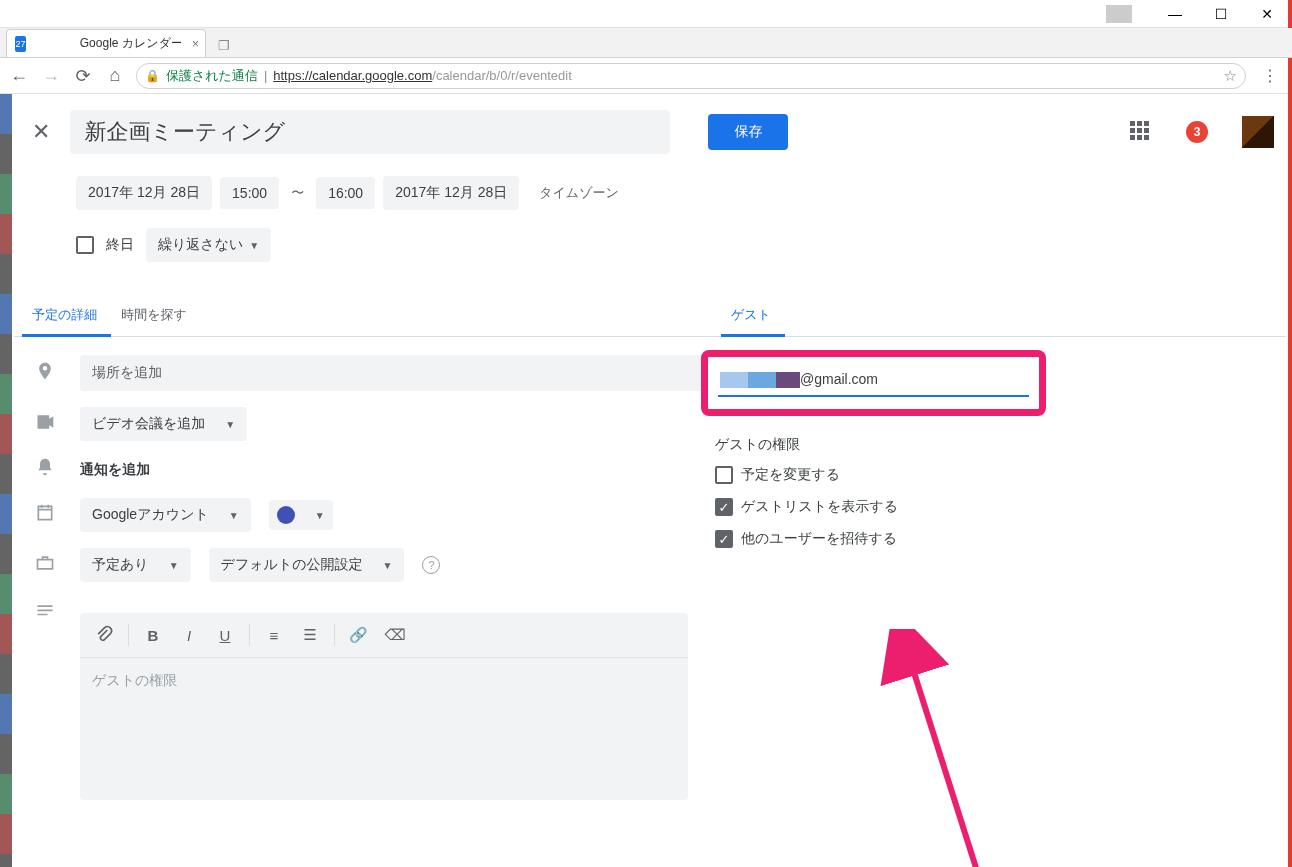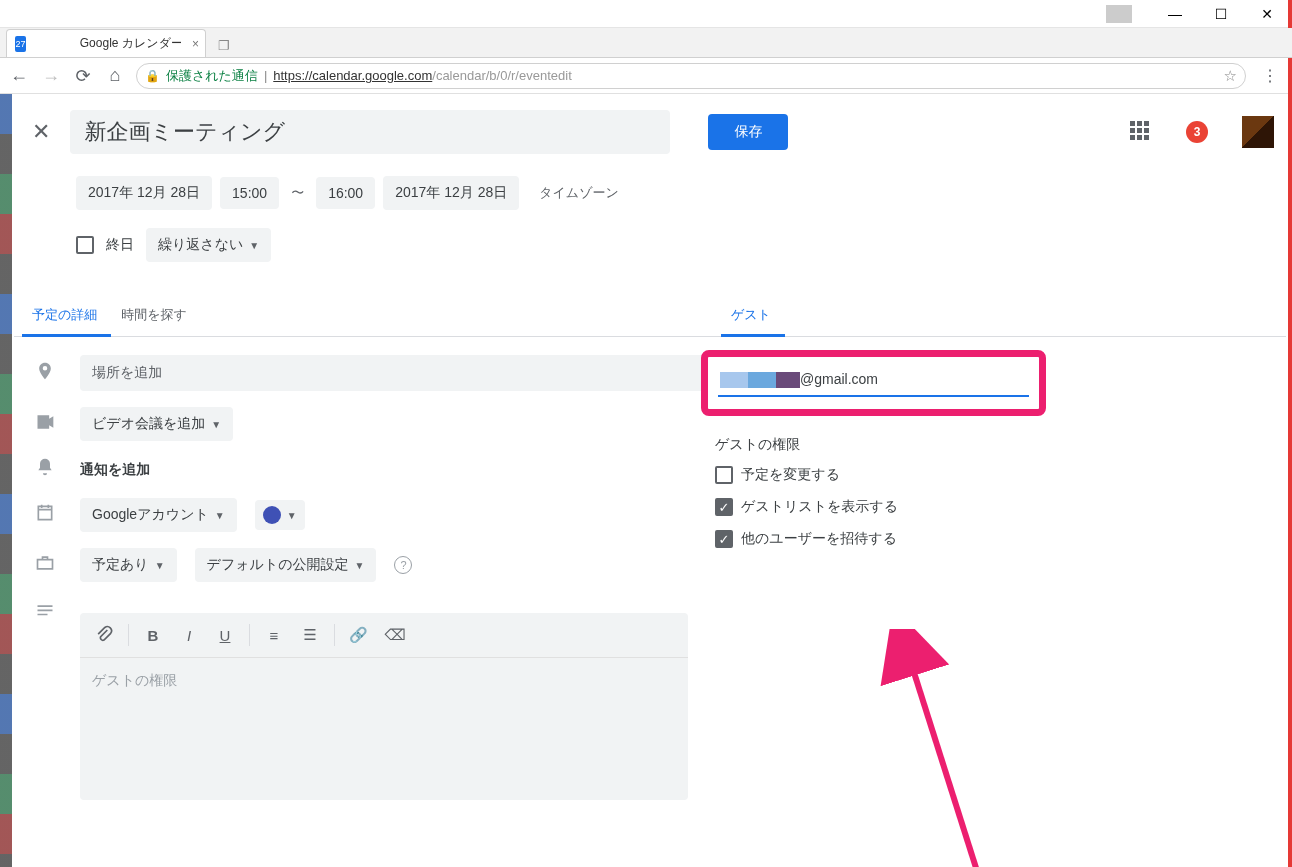--- a/index.html
+++ b/index.html
@@ -74,21 +74,21 @@
 
 .body { display: flex; position: relative; flex: 1; }
 .leftcol { width: 690px; padding-left: 14px; padding-top: 18px; }
 .rightcol { width: 350px; padding-top: 0px; position: relative; border-left: 1px solid transparent; }
 
 .formrow { display: flex; align-items: center; gap: 18px; margin-bottom: 16px; }
 .formrow .ico { width: 34px; text-align: center; color: #9aa0a6; font-size: 18px; }
 .plainfield { flex: 1; background: #f1f3f4; height: 36px; border-radius: 4px; display: flex; align-items: center; padding: 0 12px; font-size: 14px; color: #5f6368; }
 .textlink { color: #3c4043; font-size: 14px; font-weight: bold; }
 .colordot { width: 18px; height: 18px; background: #3f51b5; border-radius: 50%; display: inline-block; }
-.pill { background: #f1f3f4; padding: 8px 12px; border-radius: 4px; font-size: 14px; display: flex; align-items: center; gap: 6px; }
+.pill { background: #f1f3f4; padding: 8px 12px; border-radius: 4px; font-size: 14px; display: flex; align-items: center; gap: 20px; }
 .helpcircle { width: 18px; height: 18px; border: 1.6px solid #9aa0a6; border-radius: 50%; display: flex; align-items: center; justify-content: center; font-size: 11px; color: #9aa0a6; }
 
 
 .editor { margin-left: 52px; background: #f1f3f4; border-radius: 4px; width: 608px; }
 .toolbar { display: flex; align-items: center; gap: 4px; padding: 6px 8px; border-bottom: 1px solid #e0e0e0; }
 .tbtn { width: 32px; height: 32px; display: flex; align-items: center; justify-content: center; color: #5f6368; font-size: 15px; border-radius: 4px; }
 .tsep { width: 1px; height: 22px; background: #dadce0; margin: 0 4px; }
 .editor .placeholder { padding: 14px 12px 110px 12px; font-size: 14px; color: #9aa0a6; }
 .highlightbox { border: 7px solid #ec1f6f; border-radius: 8px; padding: 12px 10px; width: 345px; margin-left: -4px; margin-top: 13px; }
 .guestinput { width: 100%; height: 28px; border: none; border-bottom: 2px solid #1a73e8; font-size: 14px; padding: 2px 2px; background: #fff; }

